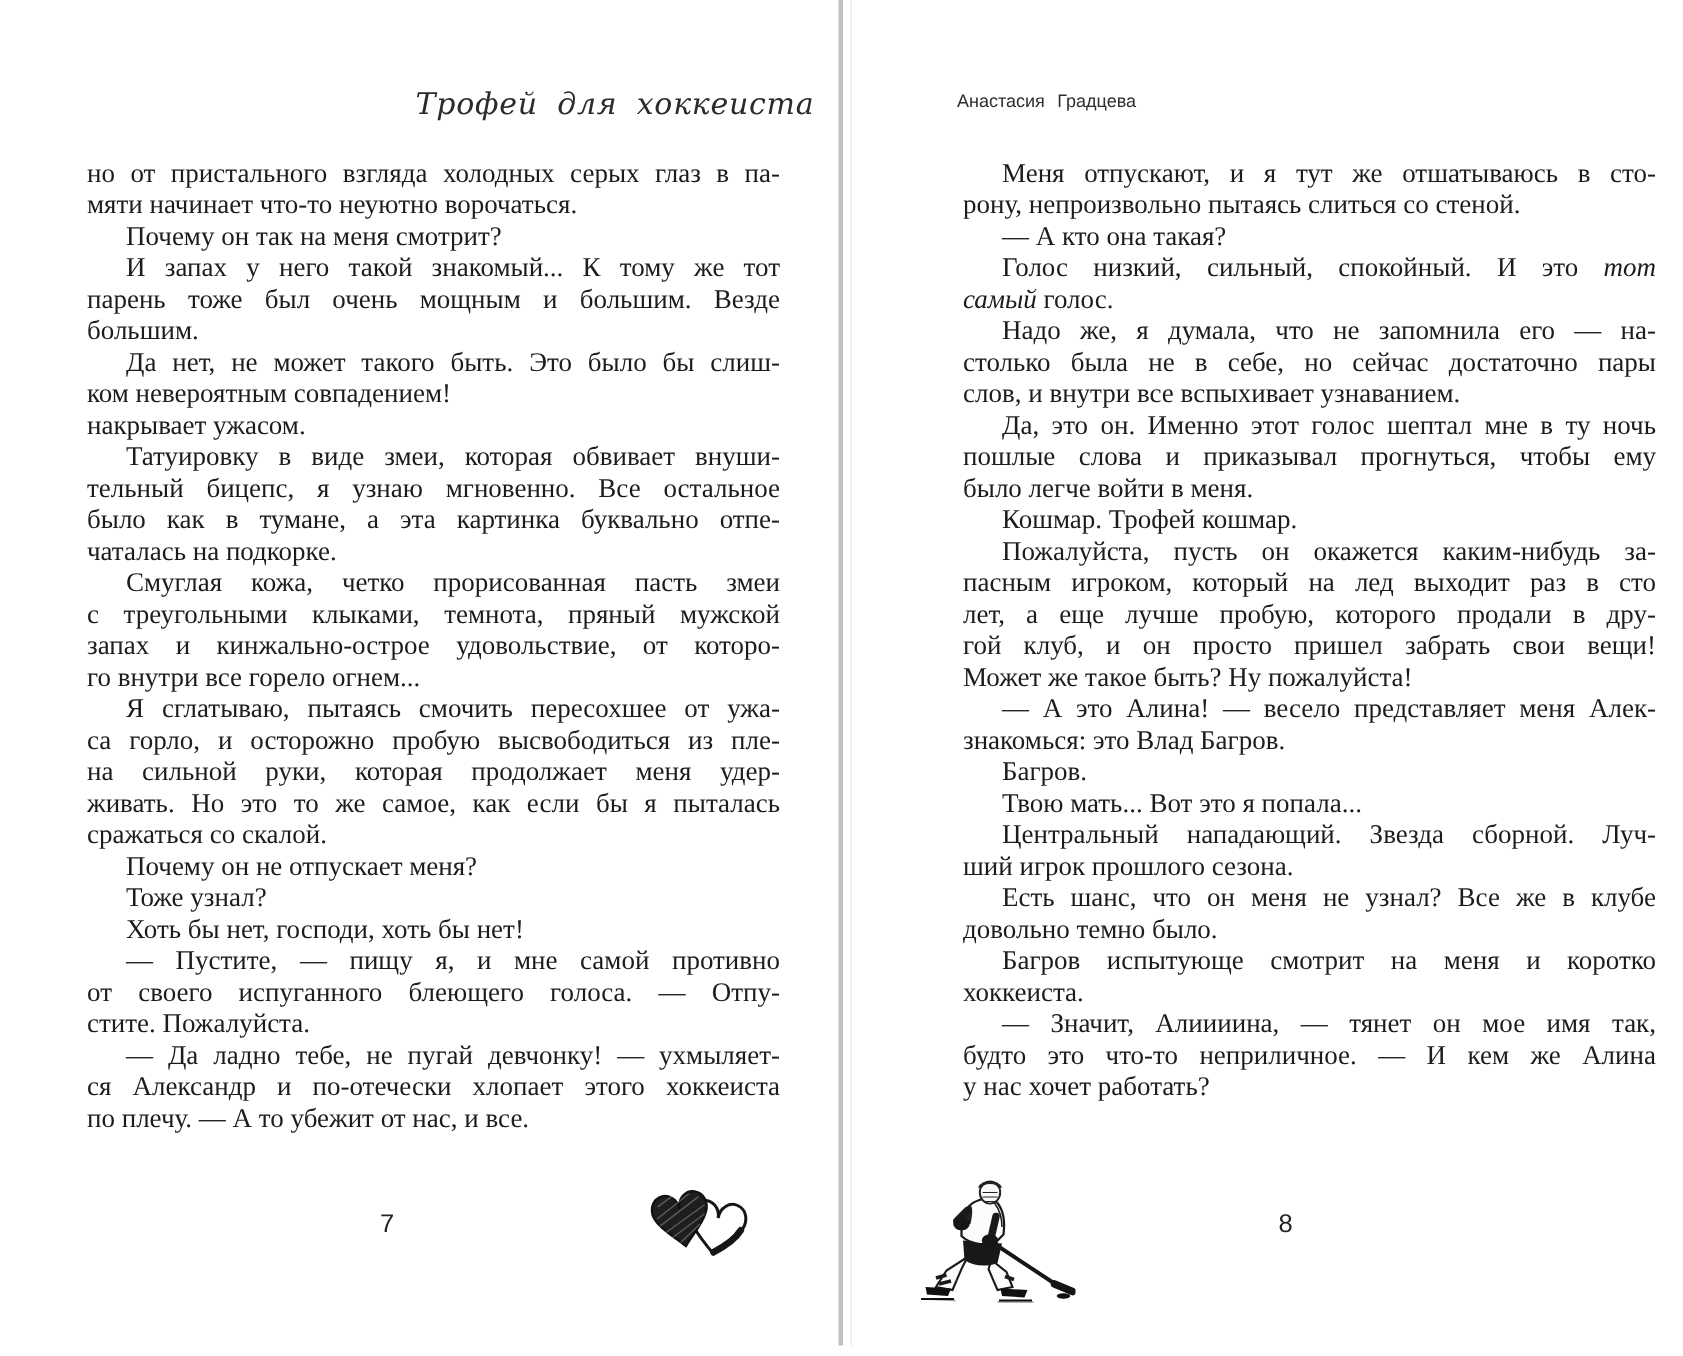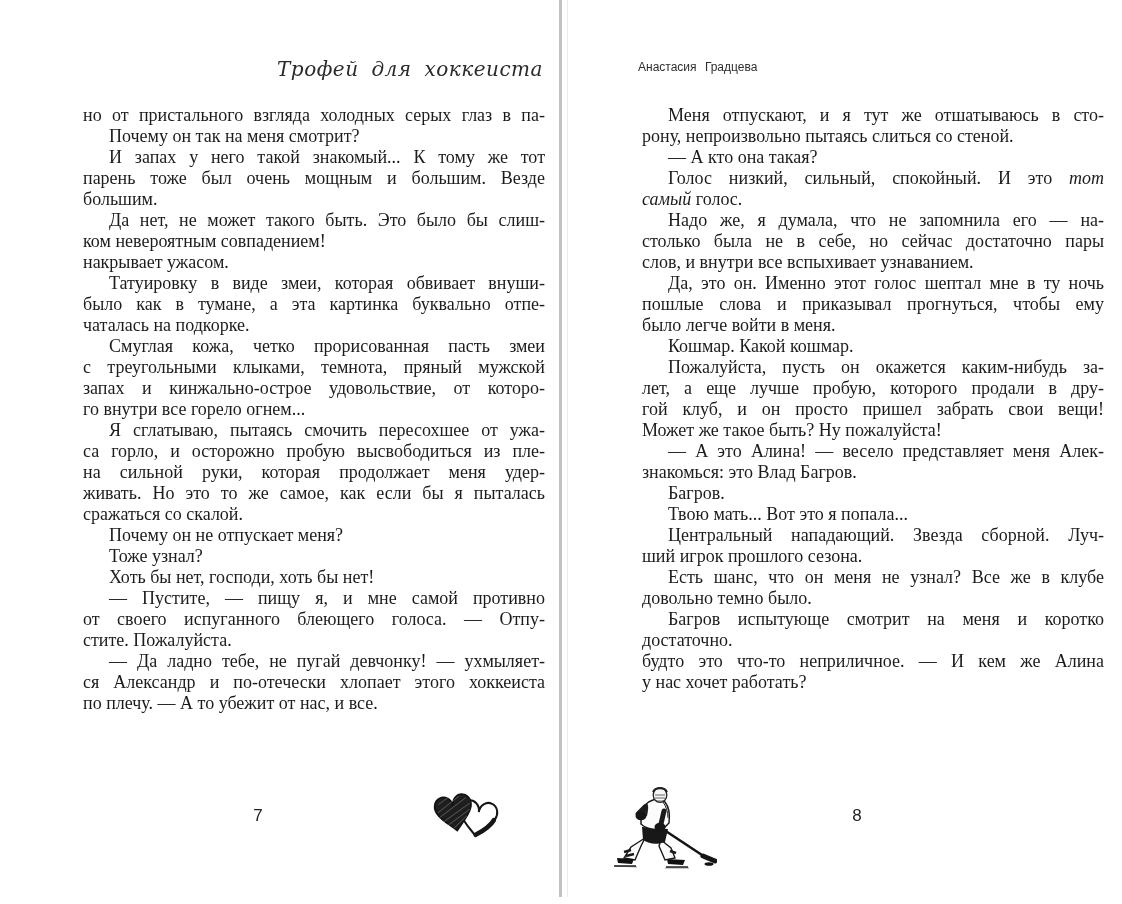--- a/index.html
+++ b/index.html
@@ -8,21 +8,21 @@
   .gutter{position:absolute;left:559px;top:0;width:3px;height:897px;background:#c2c2c2;}
   .gutter-faint{position:absolute;left:567px;top:0;width:1px;height:897px;background:#ececec;}
 
   .running-header-left{position:absolute;left:260px;top:57px;width:300px;text-align:center;
     font-family:"DejaVu Serif",serif;font-style:italic;font-size:20px;color:#2b2b2b;
     letter-spacing:0.5px;word-spacing:6px;}
   .running-header-right{position:absolute;left:638px;top:60px;
     font-family:"Liberation Sans",sans-serif;font-size:12px;color:#2e2e2e;word-spacing:5px;}
 
   .text-block{position:absolute;top:105px;width:462px;font-size:18px;color:#1c1c1c;}
-  .text-block.left{left:58px;margin-left:25px;}
+  .text-block.left{left:58px;}
   .text-block.right{left:642px;}
   .ln{height:21px;line-height:21px;text-align:justify;text-align-last:justify;white-space:nowrap;}
   .ln.last{text-align:left;text-align-last:left;}
   .ln.first{text-indent:26px;text-align:center;}
   .ln i{}
 
   .page-number{position:absolute;top:806px;width:40px;text-align:center;
     font-family:"Liberation Sans",sans-serif;font-size:17px;color:#222;}
   .page-number.left{left:238px;}
   .page-number.right{left:837px;}
@@ -34,28 +34,30 @@
 <body>
 
 <div class="spread">
 
   <div class="gutter"></div>
   <div class="gutter-faint"></div>
 
   <div class="running-header-left">Трофей для хоккеиста</div>
   <div id="left-text" class="text-block left">
       <div class="ln">но от пристального взгляда холодных серых глаз в па-</div>
+      <div class="ln last">мяти начинает что-то неуютно ворочаться.</div>
       <div class="ln last first">Почему он так на меня смотрит?</div>
       <div class="ln first">И запах у него такой знакомый... К тому же тот</div>
       <div class="ln">парень тоже был очень мощным и большим. Везде</div>
       <div class="ln last">большим.</div>
       <div class="ln first">Да нет, не может такого быть. Это было бы слиш-</div>
       <div class="ln last">ком невероятным совпадением!</div>
       <div class="ln last">накрывает ужасом.</div>
       <div class="ln first">Татуировку в виде змеи, которая обвивает внуши-</div>
+      <div class="ln">тельный бицепс, я узнаю мгновенно. Все остальное</div>
       <div class="ln">было как в тумане, а эта картинка буквально отпе-</div>
       <div class="ln last">чаталась на подкорке.</div>
       <div class="ln first">Смуглая кожа, четко прорисованная пасть змеи</div>
       <div class="ln">с треугольными клыками, темнота, пряный мужской</div>
       <div class="ln">запах и кинжально-острое удовольствие, от которо-</div>
       <div class="ln last">го внутри все горело огнем...</div>
       <div class="ln first">Я сглатываю, пытаясь смочить пересохшее от ужа-</div>
       <div class="ln">са горло, и осторожно пробую высвободиться из пле-</div>
       <div class="ln">на сильной руки, которая продолжает меня удер-</div>
       <div class="ln">живать. Но это то же самое, как если бы я пыталась</div>
@@ -98,35 +100,37 @@
       <div class="ln last">рону, непроизвольно пытаясь слиться со стеной.</div>
       <div class="ln last first">— А кто она такая?</div>
       <div class="ln first">Голос низкий, сильный, спокойный. И это <i>тот</i></div>
       <div class="ln last"><i>самый</i> голос.</div>
       <div class="ln first">Надо же, я думала, что не запомнила его — на-</div>
       <div class="ln">столько была не в себе, но сейчас достаточно пары</div>
       <div class="ln last">слов, и внутри все вспыхивает узнаванием.</div>
       <div class="ln first">Да, это он. Именно этот голос шептал мне в ту ночь</div>
       <div class="ln">пошлые слова и приказывал прогнуться, чтобы ему</div>
       <div class="ln last">было легче войти в меня.</div>
-      <div class="ln last first">Кошмар. Какой кошмар.</div>
+      <div class="ln last first">Кошмар. Трофей кошмар.</div>
       <div class="ln first">Пожалуйста, пусть он окажется каким-нибудь за-</div>
+      <div class="ln">пасным игроком, который на лед выходит раз в сто</div>
       <div class="ln">лет, а еще лучше пробую, которого продали в дру-</div>
       <div class="ln">гой клуб, и он просто пришел забрать свои вещи!</div>
       <div class="ln last">Может же такое быть? Ну пожалуйста!</div>
       <div class="ln first">— А это Алина! — весело представляет меня Алек-</div>
       <div class="ln last">знакомься: это Влад Багров.</div>
       <div class="ln last first">Багров.</div>
       <div class="ln last first">Твою мать... Вот это я попала...</div>
       <div class="ln first">Центральный нападающий. Звезда сборной. Луч-</div>
       <div class="ln last">ший игрок прошлого сезона.</div>
       <div class="ln first">Есть шанс, что он меня не узнал? Все же в клубе</div>
       <div class="ln last">довольно темно было.</div>
       <div class="ln first">Багров испытующе смотрит на меня и коротко</div>
-      <div class="ln last">достаточно.</div>
+      <div class="ln last">хоккеиста.</div>
+      <div class="ln first">— Значит, Алиииина, — тянет он мое имя так,</div>
       <div class="ln">будто это что-то неприличное. — И кем же Алина</div>
       <div class="ln last">у нас хочет работать?</div>
     </div>
   <div class="page-number right">8</div>
 
   <svg class="hockey" width="120" height="88" viewBox="0 0 120 88">
 
     <g stroke="#9a9a9a" stroke-width="1">
       <path d="M18,82 L40,83" fill="none"></path>
       <path d="M68,84 L92,84" fill="none"></path>

